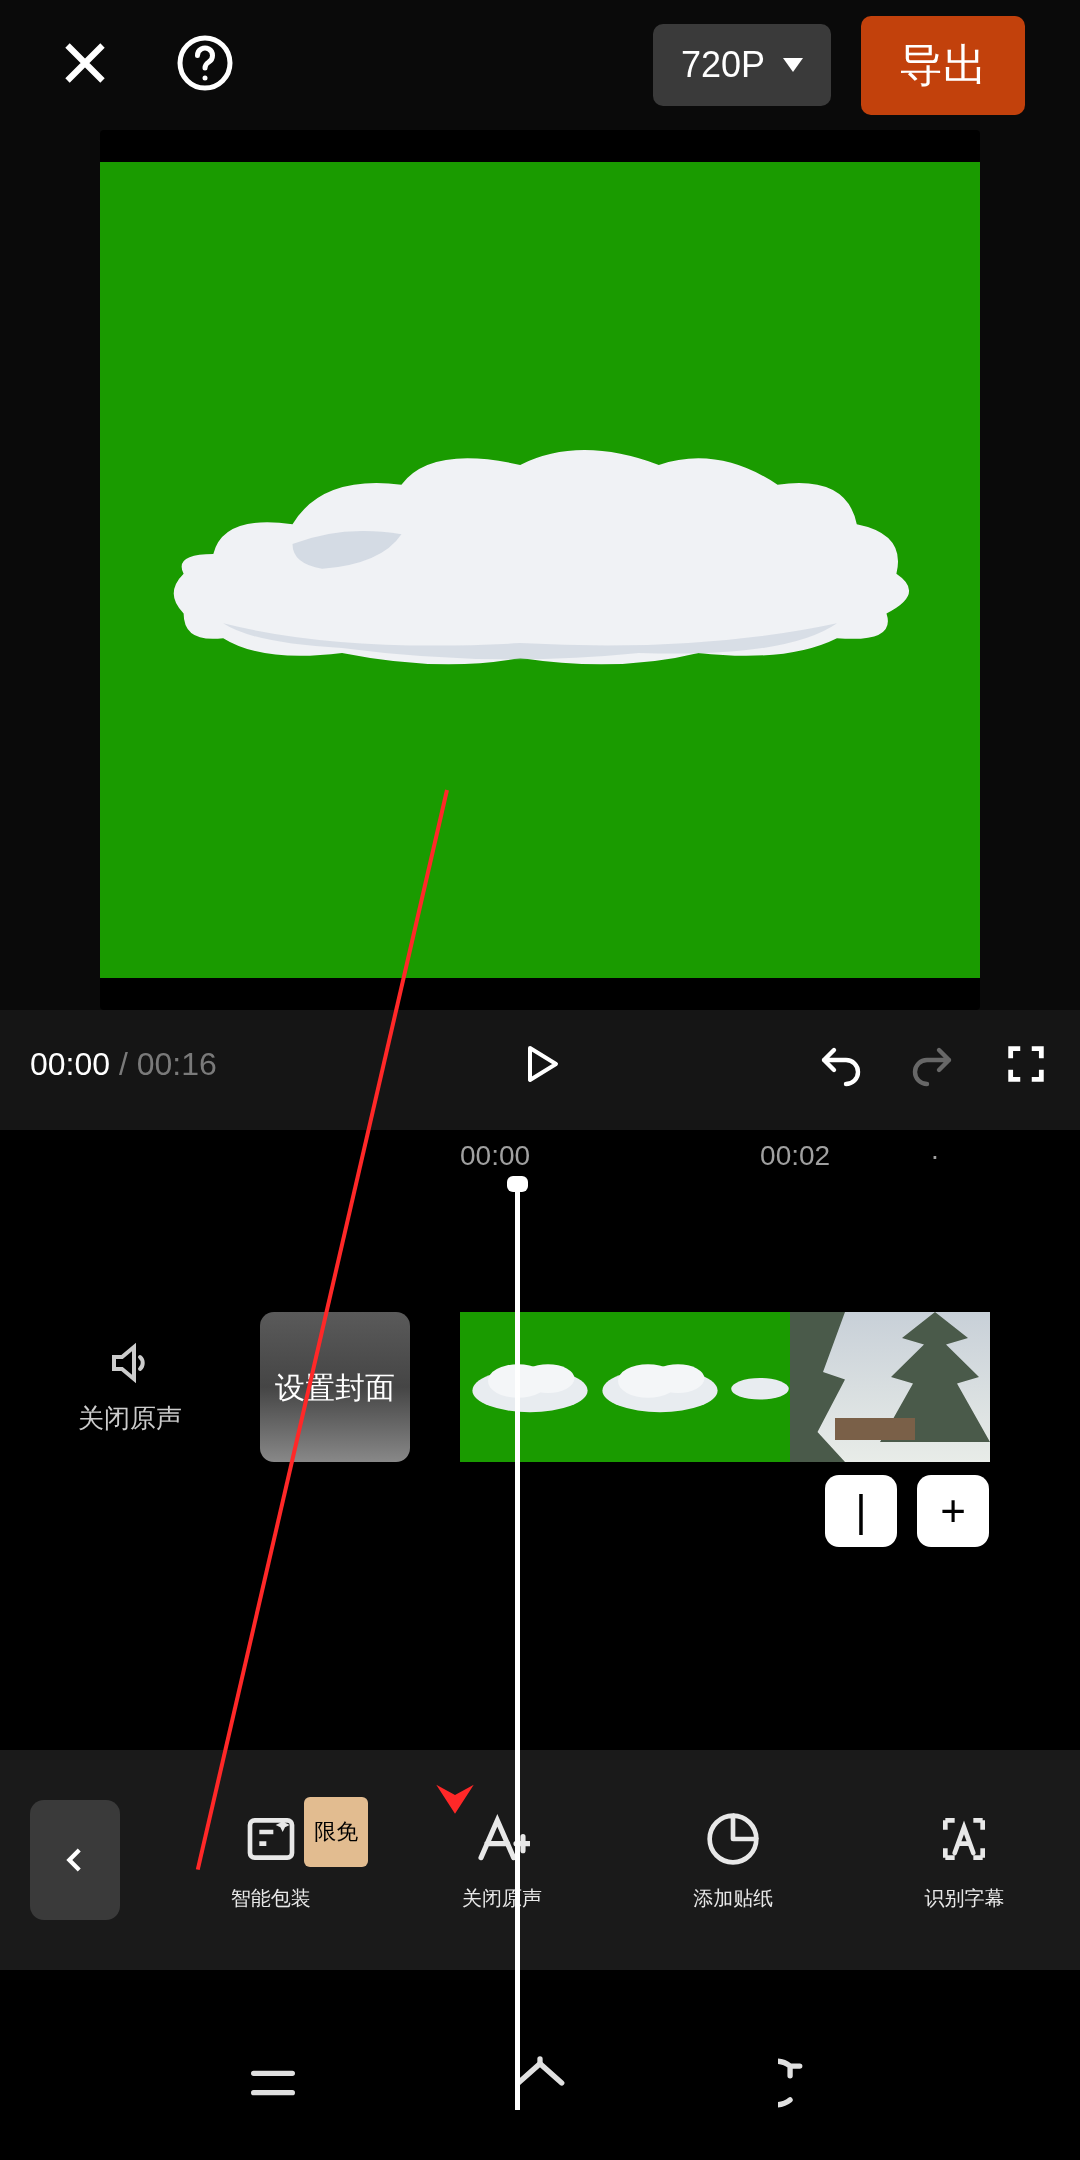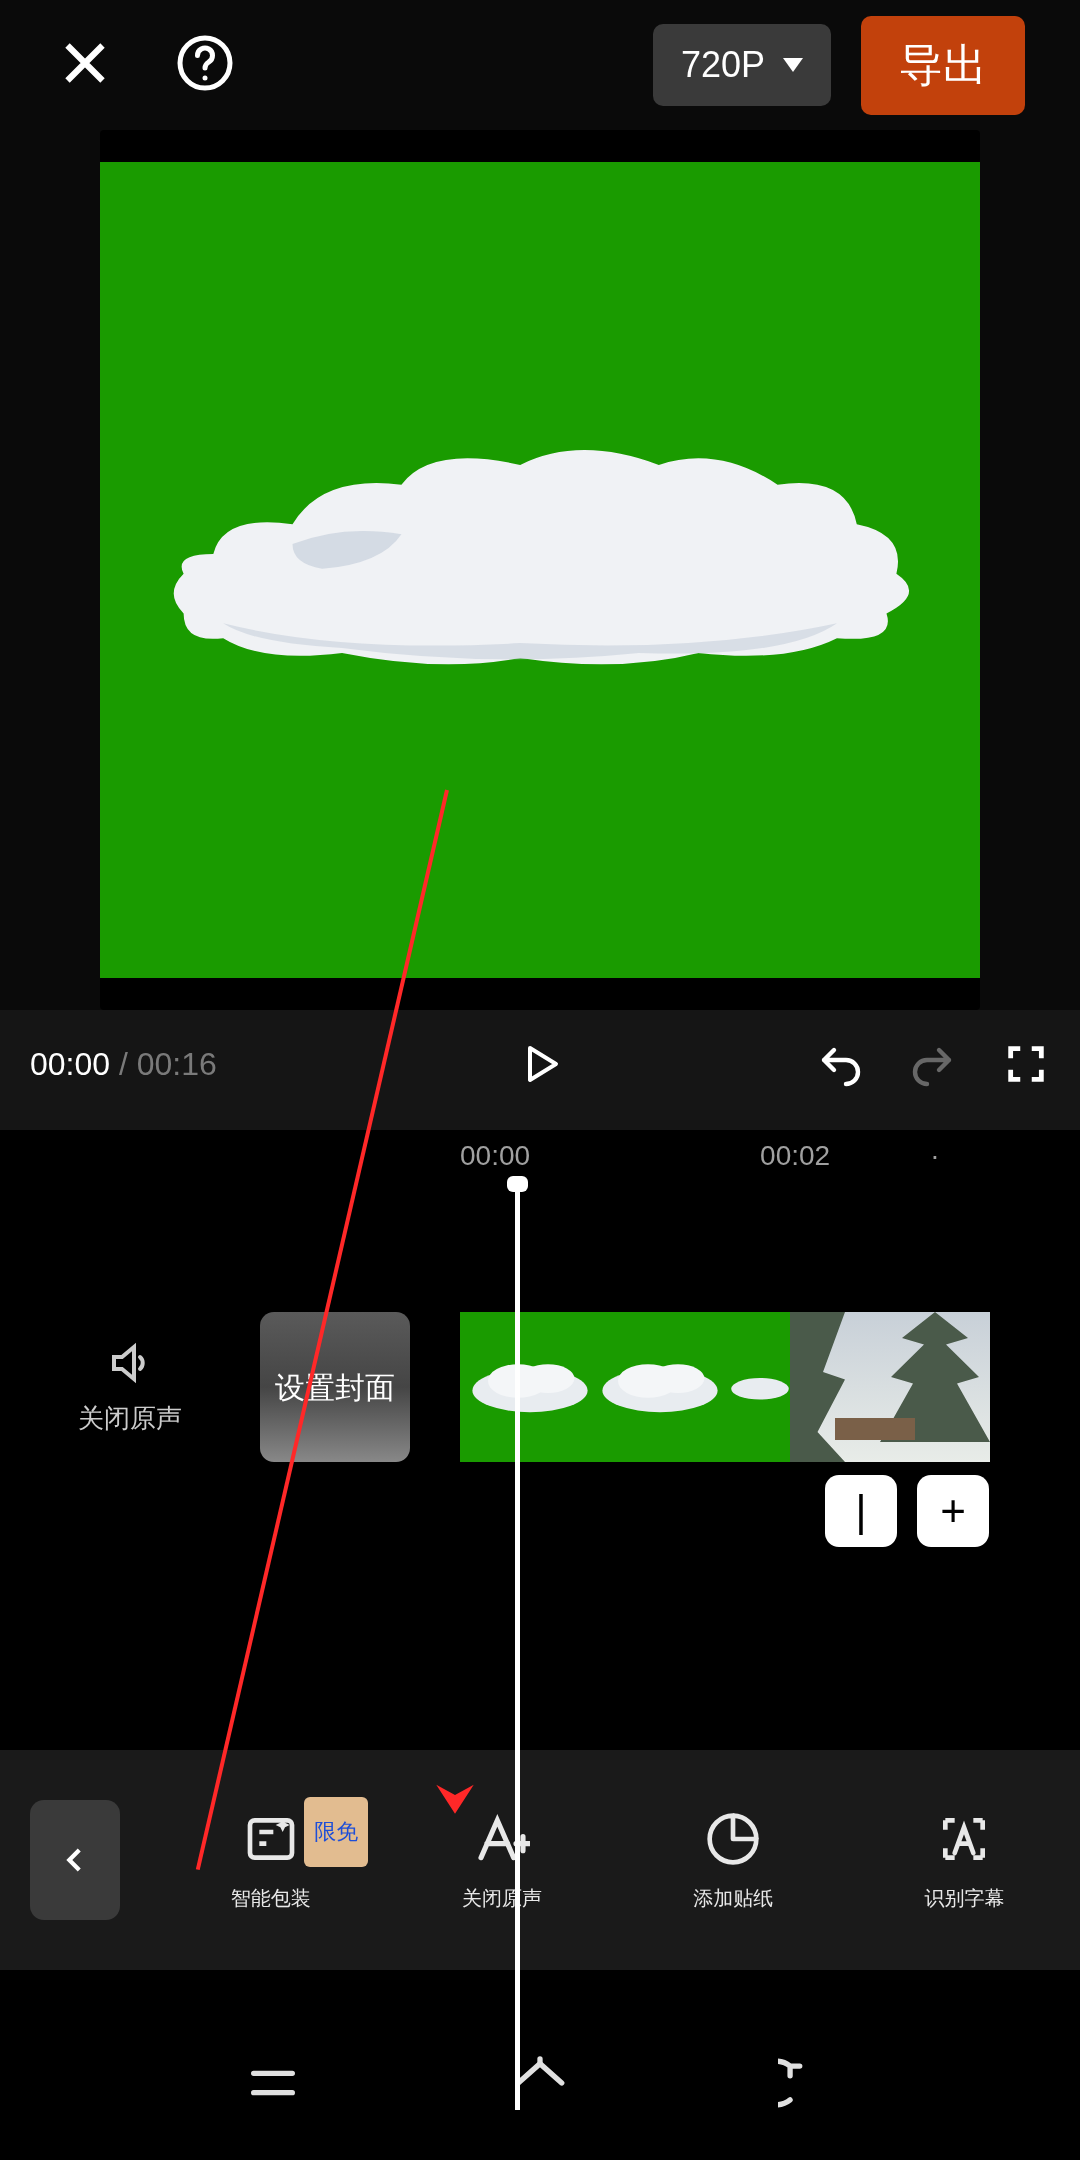--- a/index.html
+++ b/index.html
@@ -58,21 +58,21 @@
   
   .ctrl-btns { position: absolute; left: 825px; top: 345px; display: flex; gap: 20px; z-index: 8; }
   .sq-btn { width: 72px; height: 72px; background: #fff; border-radius: 14px; display: flex; align-items: center; justify-content: center; font-size: 44px; font-weight: 400; color: #000; }
   
   
   .bottom-tools { position: absolute; bottom: 190px; left: 0; right: 0; display: flex; align-items: center; background: #1a1a1a; height: 220px; }
   .back-btn { width: 90px; height: 120px; background: #3a3a3a; border-radius: 14px; display: flex; align-items: center; justify-content: center; margin: 0 35px 0 30px; }
   .tool-item { flex: 1; display: flex; flex-direction: column; align-items: center; gap: 16px; color: #e8e8e8; position: relative; }
   .tool-icon { width: 60px; height: 60px; display: flex; align-items: center; justify-content: center; }
   .tool-label { font-size: 20px; font-family: Liberation Serif, serif; }
-  .badge { position: absolute; top: -12px; right: 18px; background: #e2bc90; color: #1d4ed8; font-size: 22px; padding: 20px 10px; border-radius: 6px; font-weight: 500; }
+  .badge { position: absolute; top: -12px; right: 18px; background: #e2bc90; color: #000000; font-size: 22px; padding: 20px 10px; border-radius: 6px; font-weight: 500; }
   
   
   .sys-nav { position: absolute; bottom: 0; left: 0; right: 0; height: 150px; display: flex; align-items: center; justify-content: space-around; padding: 0 140px; }
   .sys-nav svg { width: 58px; height: 58px; }
   
   
   .arrow-line { position: absolute; left: 445px; top: 790px; width: 4px; height: 1108px; background: #ff2828; transform: rotate(13deg); transform-origin: top center; z-index: 20; }
   .arrow-head { position: absolute; left: 430px; top: 1768px; z-index: 21; }
   .arrow-head svg { width: 50px; height: 50px; }
   

